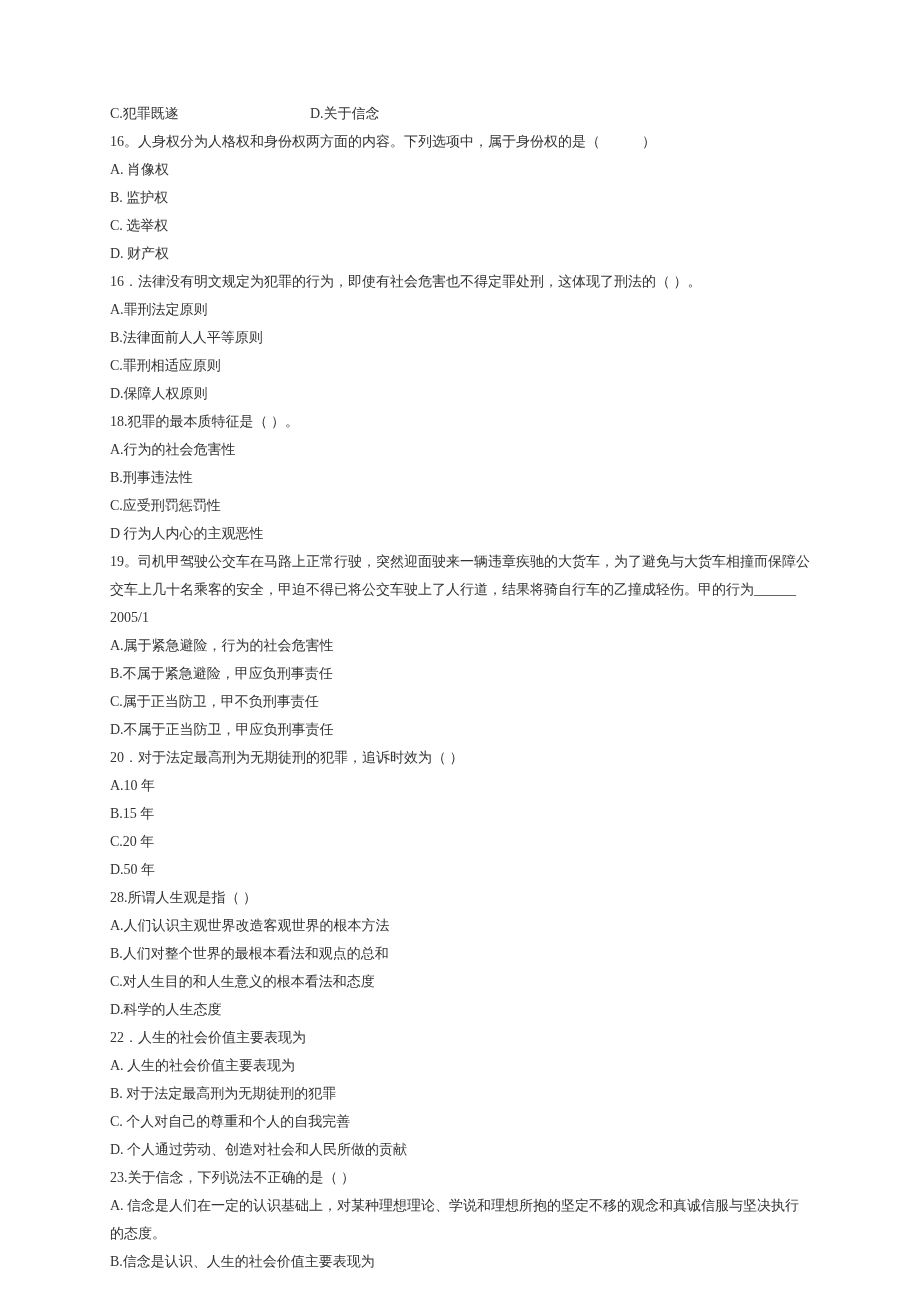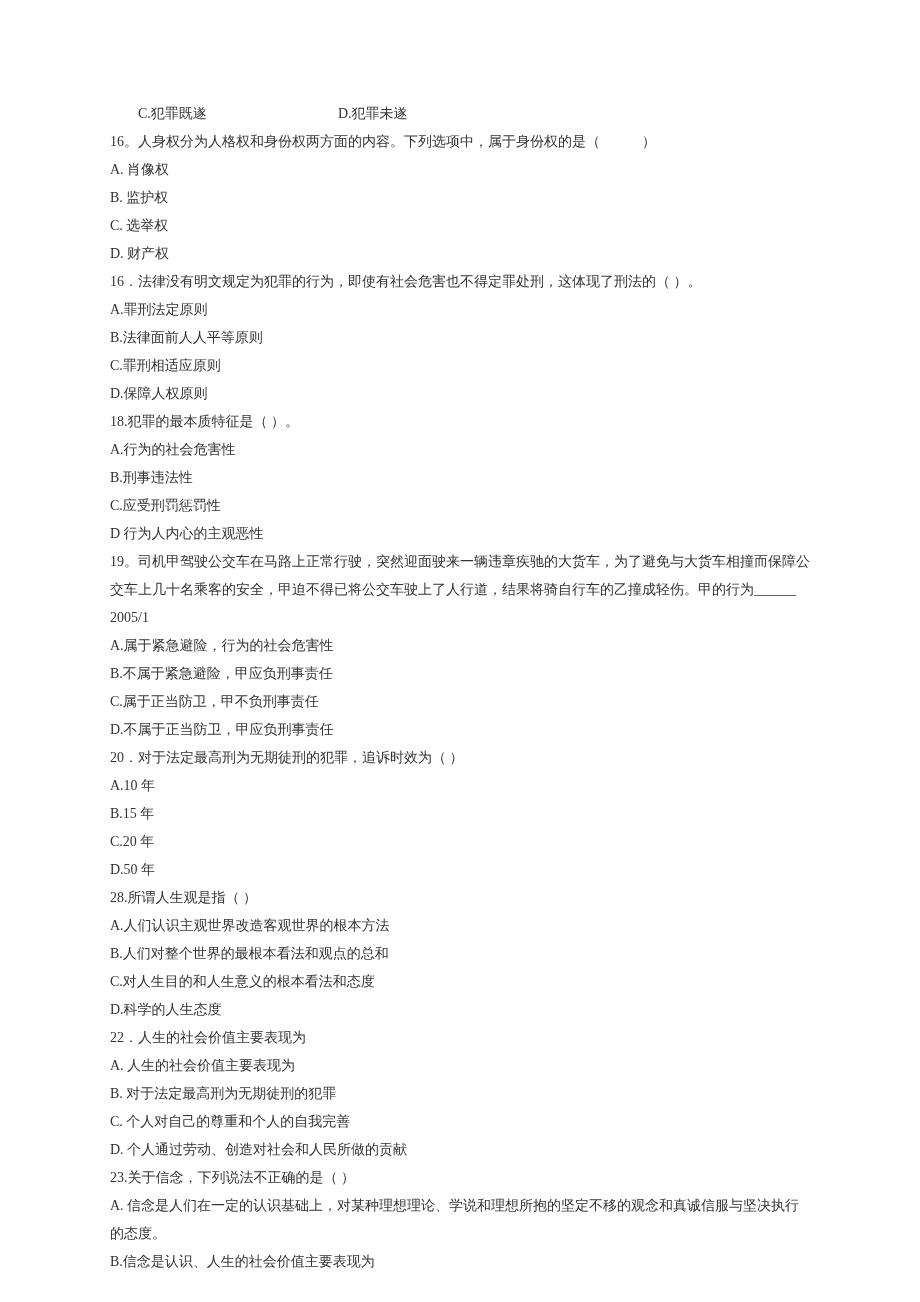--- a/index.html
+++ b/index.html
@@ -10,32 +10,31 @@
     margin: 0;
     padding: 100px 110px 80px 110px;
     line-height: 2.0;
     width: 700px;
   }
   .line {
     display: block;
   }
   .opt-pair {
     display: flex;
-    margin-left: 28px;
   }
   .opt-pair > span:first-child {
     width: 200px;
   }
 </style>
 </head>
 <body>
 
 <div class="opt-pair">
   <span>C.犯罪既遂</span>
-  <span>D.犯罪未遂</span>
+  <span>D.关于信念</span>
 </div>
 
 <span class="line">16。人身权分为人格权和身份权两方面的内容。下列选项中，属于身份权的是（　　　）</span>
 <span class="line">A. 肖像权</span>
 <span class="line">B. 监护权</span>
 <span class="line">C. 选举权</span>
 <span class="line">D. 财产权</span>
 
 <span class="line">16．法律没有明文规定为犯罪的行为，即使有社会危害也不得定罪处刑，这体现了刑法的（ ）。</span>
 <span class="line">A.罪刑法定原则</span>

